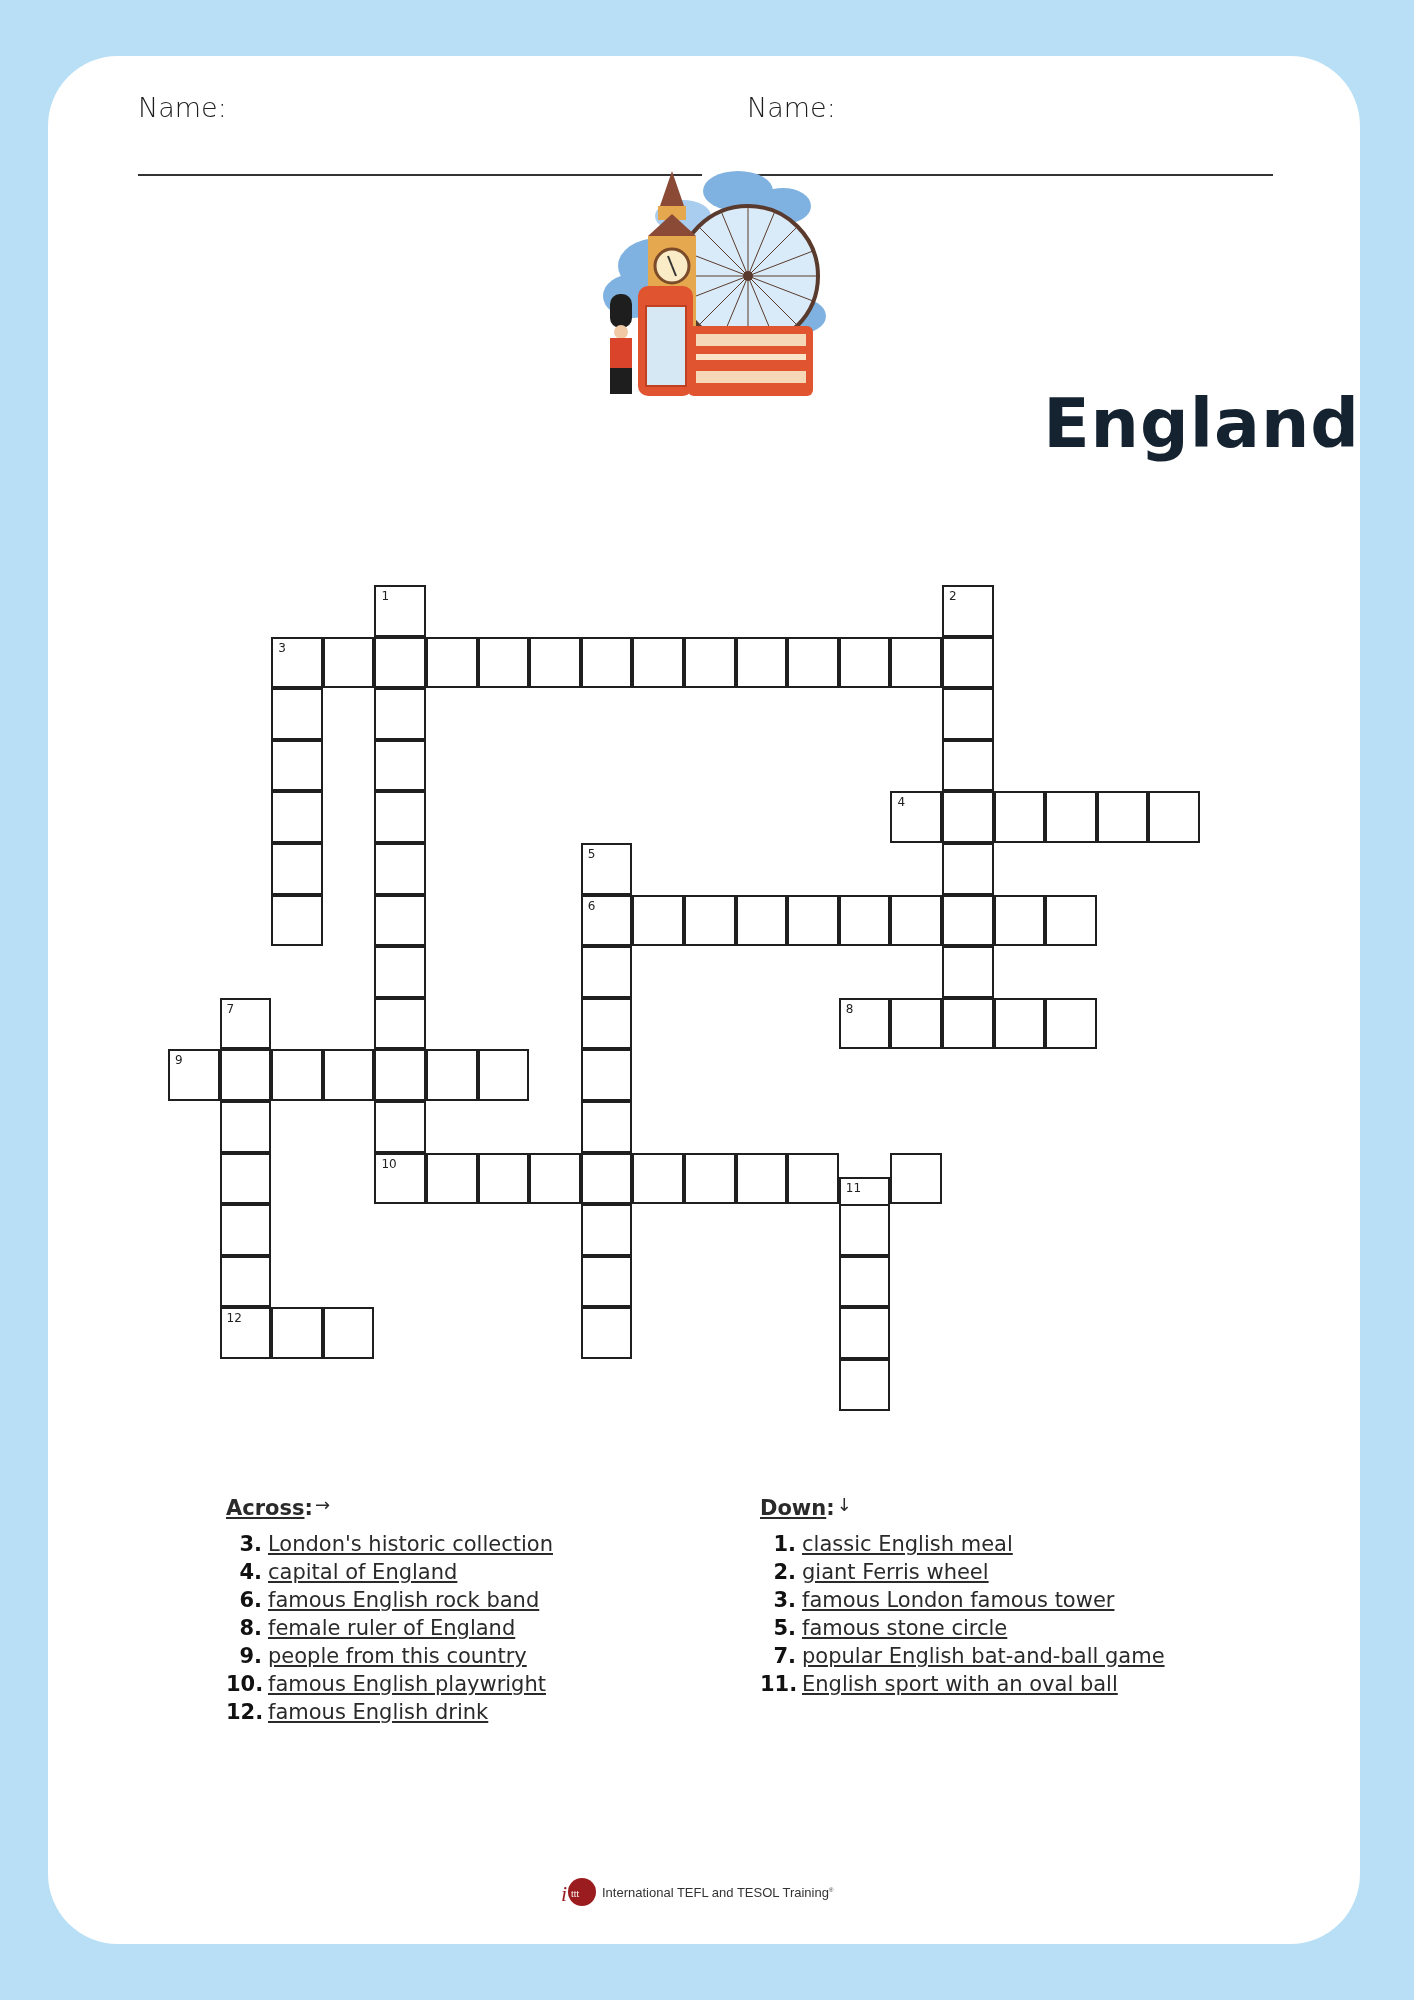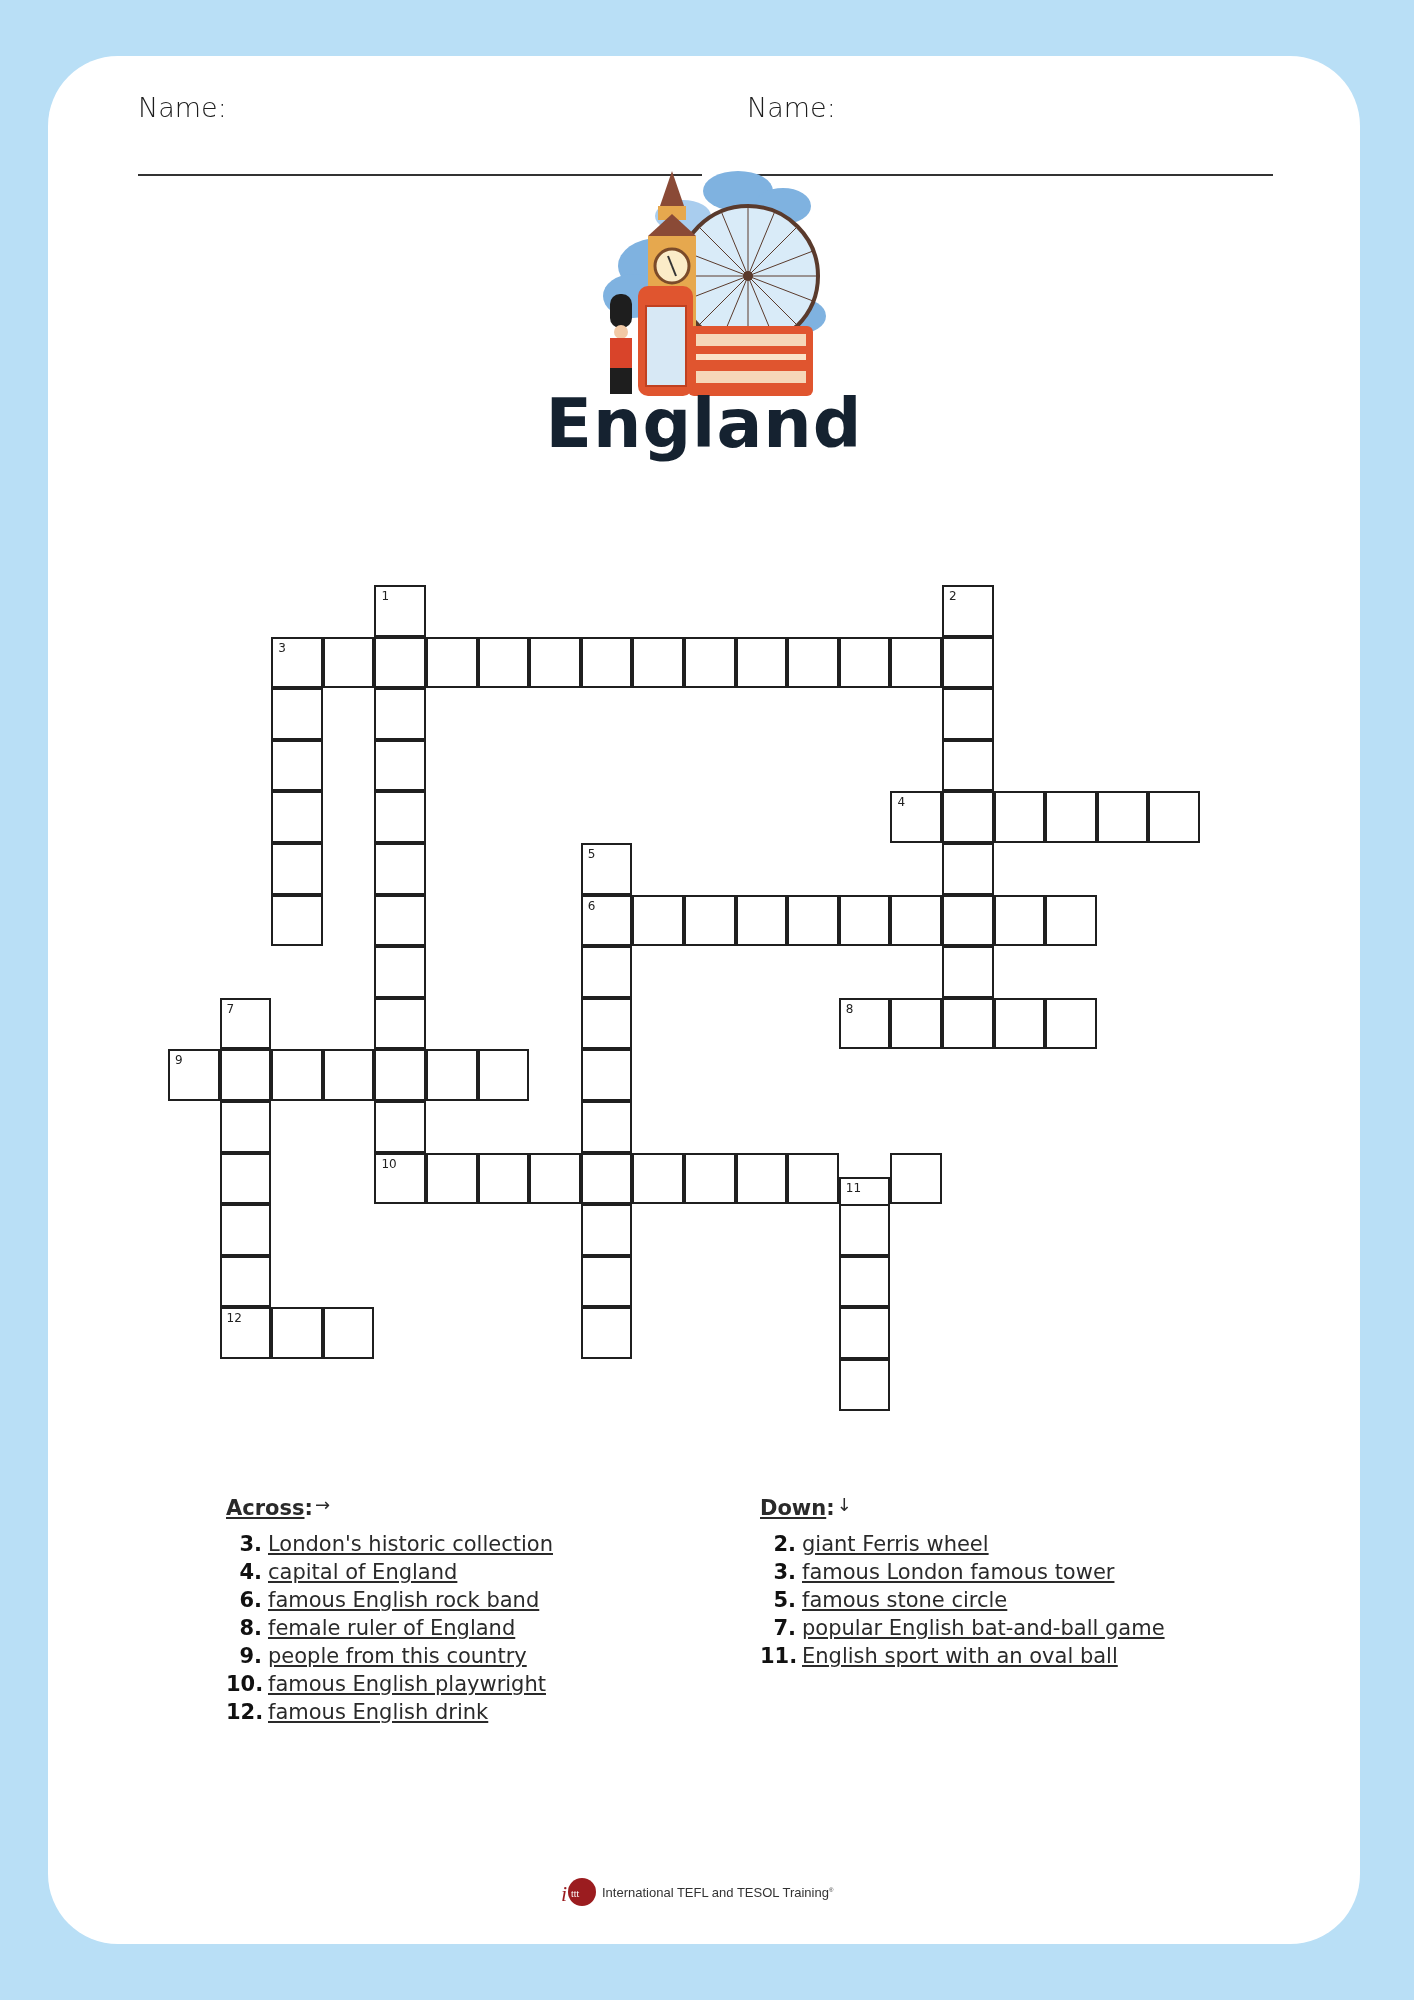--- a/index.html
+++ b/index.html
@@ -13,21 +13,21 @@
   }
   .field { position:absolute; top:36px; font-size:27px; color:#1d1d1d; font-family:"DejaVu Sans", sans-serif; font-weight:300; }
   .field .label { display:block; }
   .field .line { position:absolute; top:82px; height:2px; background:#333; left:0; }
   #name-field { left:90px; }
   #name-field .line { width:564px; }
   #date-field { left:699px; }
   #date-field .line { width:526px; }
 
   .illustration { position:absolute; left:540px; top:110px; width:240px; height:230px; }
-  .title { position:absolute; left:0; width:1312px; top:328px; text-align:center; font-family:"DejaVu Sans", sans-serif; font-weight:bold; font-size:68px; color:#152230; letter-spacing:1px; }
+  .title { position:absolute; left:0; width:1312px; top:328px; text-align:right; font-family:"DejaVu Sans", sans-serif; font-weight:bold; font-size:68px; color:#152230; letter-spacing:1px; }
   .subtitle { position:absolute; left:0; width:1312px; top:414px; text-align:center; font-family:"DejaVu Sans", sans-serif; font-size:40px; color:#2b2b2b; letter-spacing:5px; }
 
   .grid { position:absolute; left:120px; top:529px; }
   .cell {
     position:absolute; width:51.6px; height:51.6px; box-sizing:border-box;
     border:2px solid #1f1f1f; background:#fff;
   }
   .cell .num { position:absolute; left:5px; top:2px; font-size:12px; color:#222; font-family:"DejaVu Sans", sans-serif; }
 
   .clues { position:absolute; top:1438px; font-family:"DejaVu Sans", sans-serif; font-size:21px; color:#2a2a2a; }
@@ -242,20 +242,21 @@
         <div class="clue"><span class="n">8.</span><span>female ruler of England</span></div>
         <div class="clue"><span class="n">9.</span><span>people from this country</span></div>
         <div class="clue"><span class="n">10.</span><span>famous English playwright</span></div>
         <div class="clue"><span class="n">12.</span><span>famous English drink</span></div>
       </div>
   </div>
 
   <div class="clues" id="down">
     <div class="heading"><u>Down</u>:<span class="arrow">↓</span></div>
     <div class="list">
+        <div class="clue"><span class="n">1.</span><span>classic English meal</span></div>
         <div class="clue"><span class="n">2.</span><span>giant Ferris wheel</span></div>
         <div class="clue"><span class="n">3.</span><span>famous London famous tower</span></div>
         <div class="clue"><span class="n">5.</span><span>famous stone circle</span></div>
         <div class="clue"><span class="n">7.</span><span>popular English bat-and-ball game</span></div>
         <div class="clue"><span class="n">11.</span><span>English sport with an oval ball</span></div>
       </div>
   </div>
 
   <div class="footer">
     <svg width="40" height="36" viewBox="0 0 40 36">

